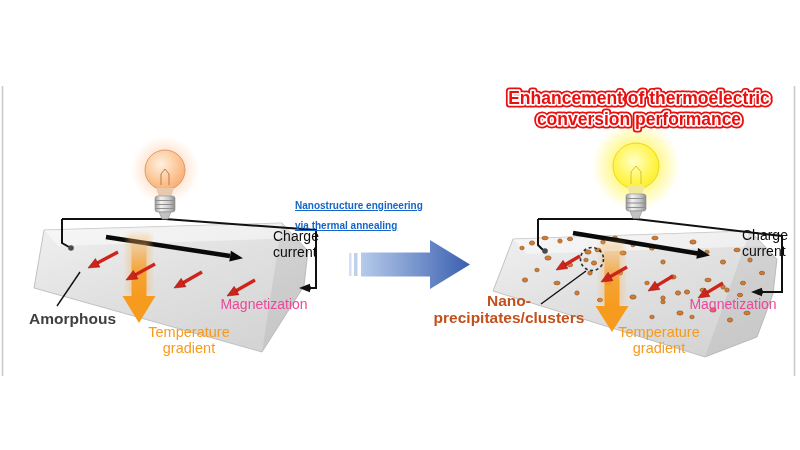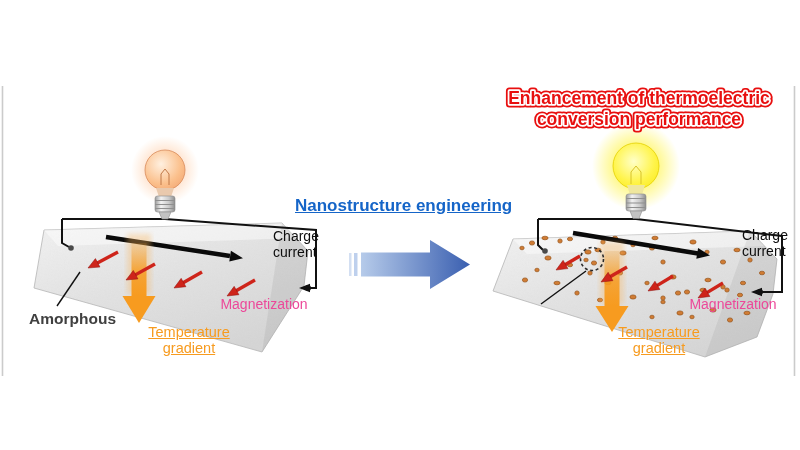--- a/index.html
+++ b/index.html
@@ -3,24 +3,24 @@
 <meta charset="utf-8">
 <style>
   html,body{margin:0;padding:0;background:#ffffff;}
   .stage{position:relative;width:800px;height:376px;background:#ffffff;overflow:hidden;
          font-family:"Liberation Sans",sans-serif;}
   .stage svg.scene{position:absolute;left:0;top:0;}
   .lbl{position:absolute;white-space:nowrap;}
   .lbl .ln{display:block;}
   .charge-label{font-size:14px;color:#0d0d0d;line-height:15.5px;text-align:left;margin-left:30px;}
   .magnet-label{font-size:14px;color:#ec4899;text-align:center;width:100px;}
-  .temp-label{font-size:14.5px;color:#f79b1f;text-align:center;width:100px;line-height:16px;text-decoration:underline;}
+  .temp-label{font-size:14.5px;color:#f79b1f;text-align:center;width:100px;line-height:16px;}
   .device-label{font-size:15.5px;font-weight:bold;color:#404040;text-align:right;width:110px;line-height:17.5px;}
   .nano-label{font-size:15.5px;font-weight:bold;color:#c2511d;text-align:center;width:180px;line-height:16.5px;}
-  .transition-label{font-size:17px;font-weight:bold;color:#1565c8;text-align:right;width:190px;
+  .transition-label{font-size:10px;font-weight:bold;color:#1565c8;text-align:left;width:190px;
       line-height:20px;text-decoration:underline;}
   .title-text{font-size:17.5px;font-weight:bold;}
 </style>
 </head>
 <body>
 
 <div class="stage">
 
 <svg class="scene" width="800" height="450" viewBox="0 0 800 450">
   <defs>
@@ -255,35 +255,40 @@
     </g>
     <g stroke="#ffffff" stroke-width="3.4" fill="#e80f0f" stroke-linejoin="round" style="paint-order:stroke">
       <text x="639" y="104">Enhancement of thermoelectric</text>
       <text x="639" y="125">conversion performance</text>
     </g>
   </g>
 </svg>
 
 <div class="lbl transition-label" style="left:295px;top:196px;">
   <span class="ln">Nanostructure engineering</span>
+  <span class="ln">via thermal annealing</span>
 </div>
 
 <div class="lbl charge-label" style="left:243px;top:229px;">
   <span class="ln">Charge</span>
   <span class="ln">current</span>
 </div>
 <div class="lbl magnet-label" style="left:214px;top:296px;">Magnetization</div>
 <div class="lbl temp-label" style="left:139px;top:324px;">
   <span class="ln">Temperature</span>
   <span class="ln">gradient</span>
 </div>
 <div class="lbl device-label" style="left:6px;top:310px;">
   <span class="ln">Amorphous</span>
 </div>
 
+<div class="lbl nano-label" style="left:419px;top:293px;">
+  <span class="ln">Nano-</span>
+  <span class="ln">precipitates/clusters</span>
+</div>
 <div class="lbl charge-label" style="left:712px;top:228px;">
   <span class="ln">Charge</span>
   <span class="ln">current</span>
 </div>
 <div class="lbl magnet-label" style="left:683px;top:296px;">Magnetization</div>
 <div class="lbl temp-label" style="left:609px;top:324px;">
   <span class="ln">Temperature</span>
   <span class="ln">gradient</span>
 </div>
 

